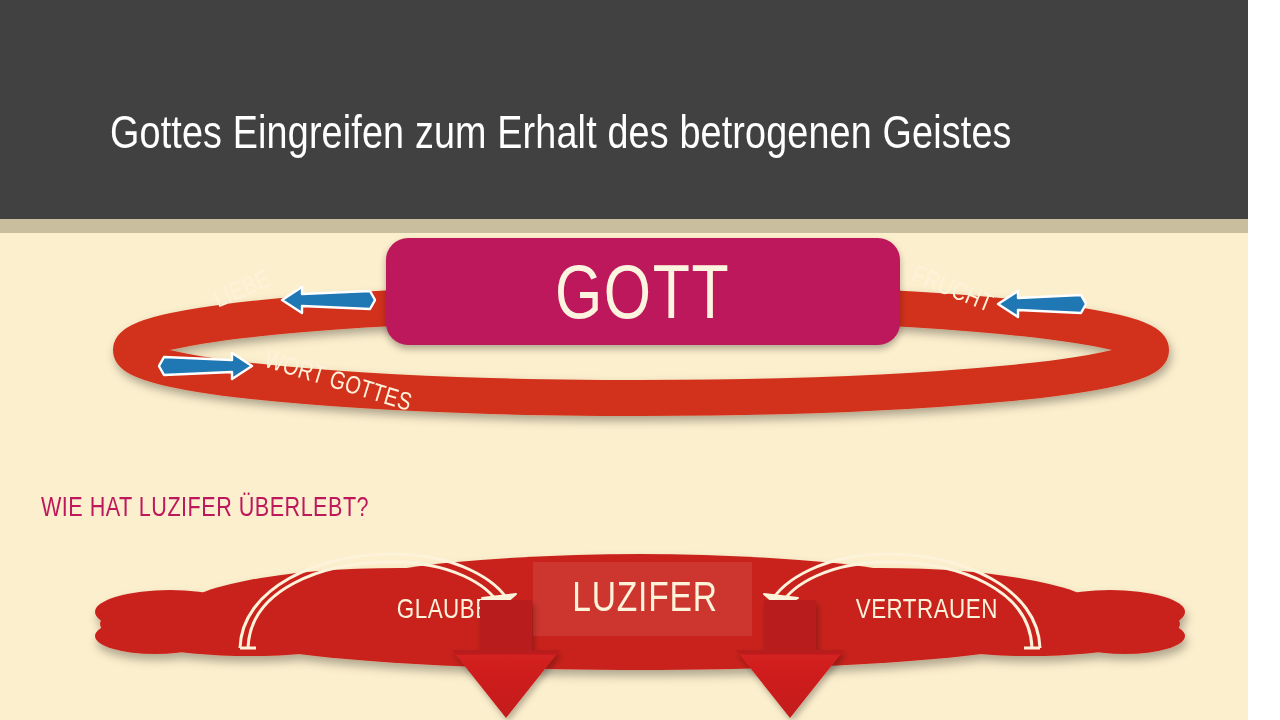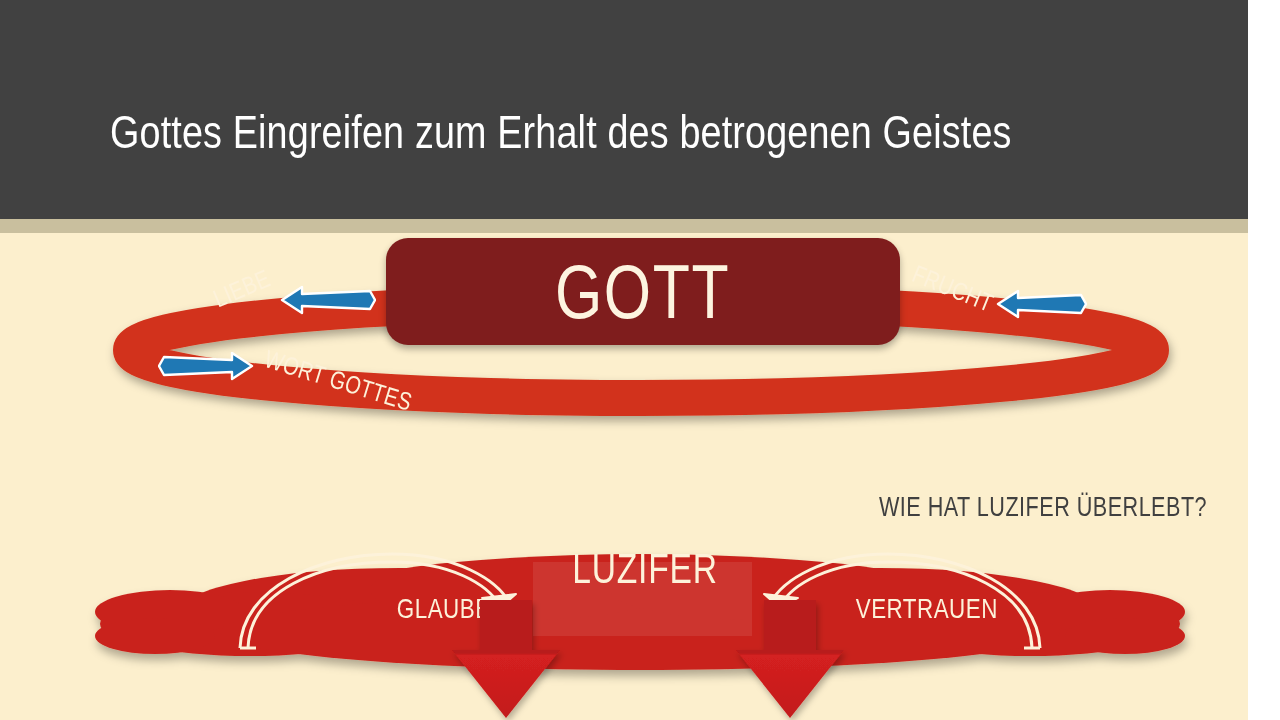--- a/index.html
+++ b/index.html
@@ -82,41 +82,41 @@
   }
   #label-frucht {
     left: 900px; top: 274px;
     transform: rotate(22deg);
   }
 
   #gott-box {
     position: absolute;
     left: 386px; top: 238px;
     width: 514px; height: 107px;
-    background: #7f1d1d;
+    background: #be185d;
     border-radius: 22px;
     box-shadow: 0 4px 7px rgba(0,0,0,0.30);
   }
   #gott-text {
     position: absolute;
     left: 0; right: 0; top: 10px;
     text-align: center;
     color: #fdf4e0;
     font-size: 76px;
     line-height: 88px;
     letter-spacing: 2px;
   }
 
   
   #q-ueberlebt {
     position: absolute;
     left: 0; right: 0;
     top: 492px;
-    text-align: right;
-    color: #404040;
+    text-align: left;
+    color: #be185d;
     font-size: 27px;
     letter-spacing: 0.6px;
   }
 
   
   #cloud-area {
     position: absolute;
     left: 0; top: 540px;
     width: 1280px;
     height: 180px;
@@ -124,21 +124,21 @@
   #cloud-svg { position: absolute; left: 0; top: 0; }
 
   #luzifer-plate {
     position: absolute;
     left: 533px; top: 562px;
     width: 219px; height: 74px;
     background: rgba(255,255,255,0.085);
   }
   #luzifer-text {
     position: absolute;
-    left: 520px; top: 544px;
+    left: 520px; top: 572px;
     width: 250px;
     text-align: center;
     color: #fdf2da;
     font-size: 42px;
     line-height: 50px;
     letter-spacing: 1px;
   }
 
   .cloud-label {
     position: absolute;

